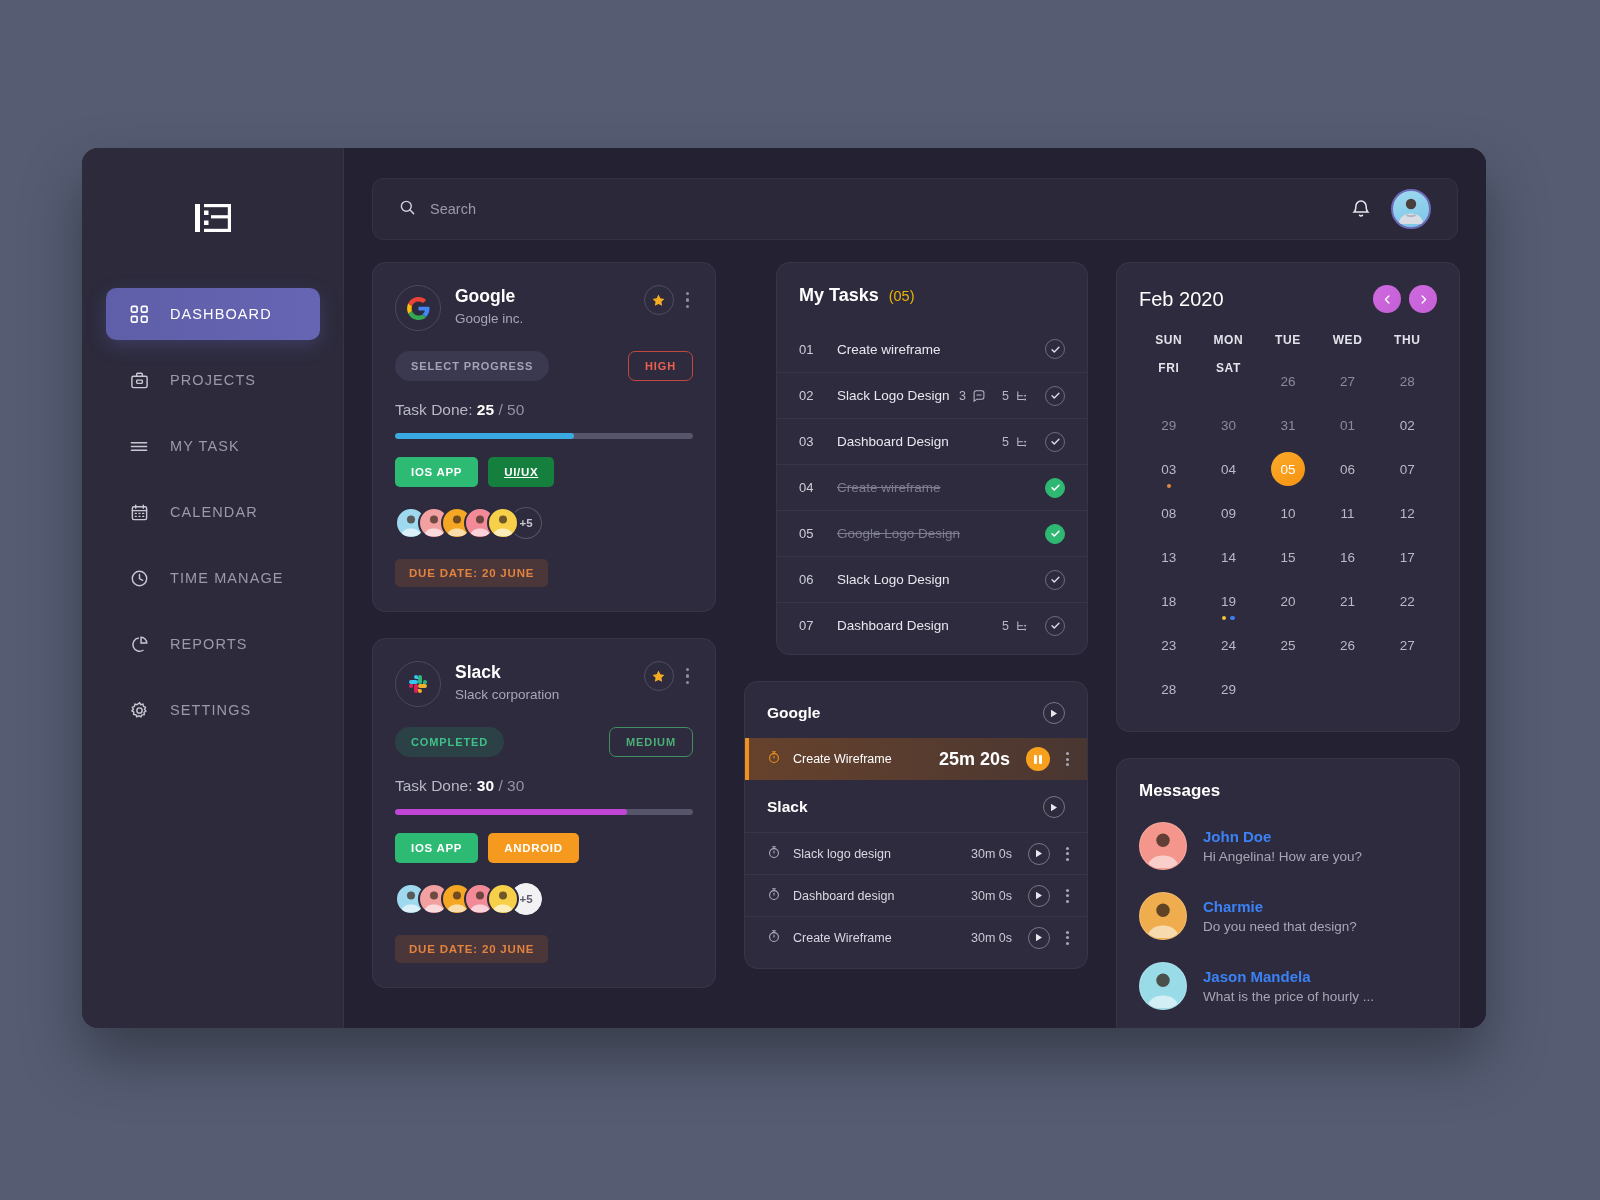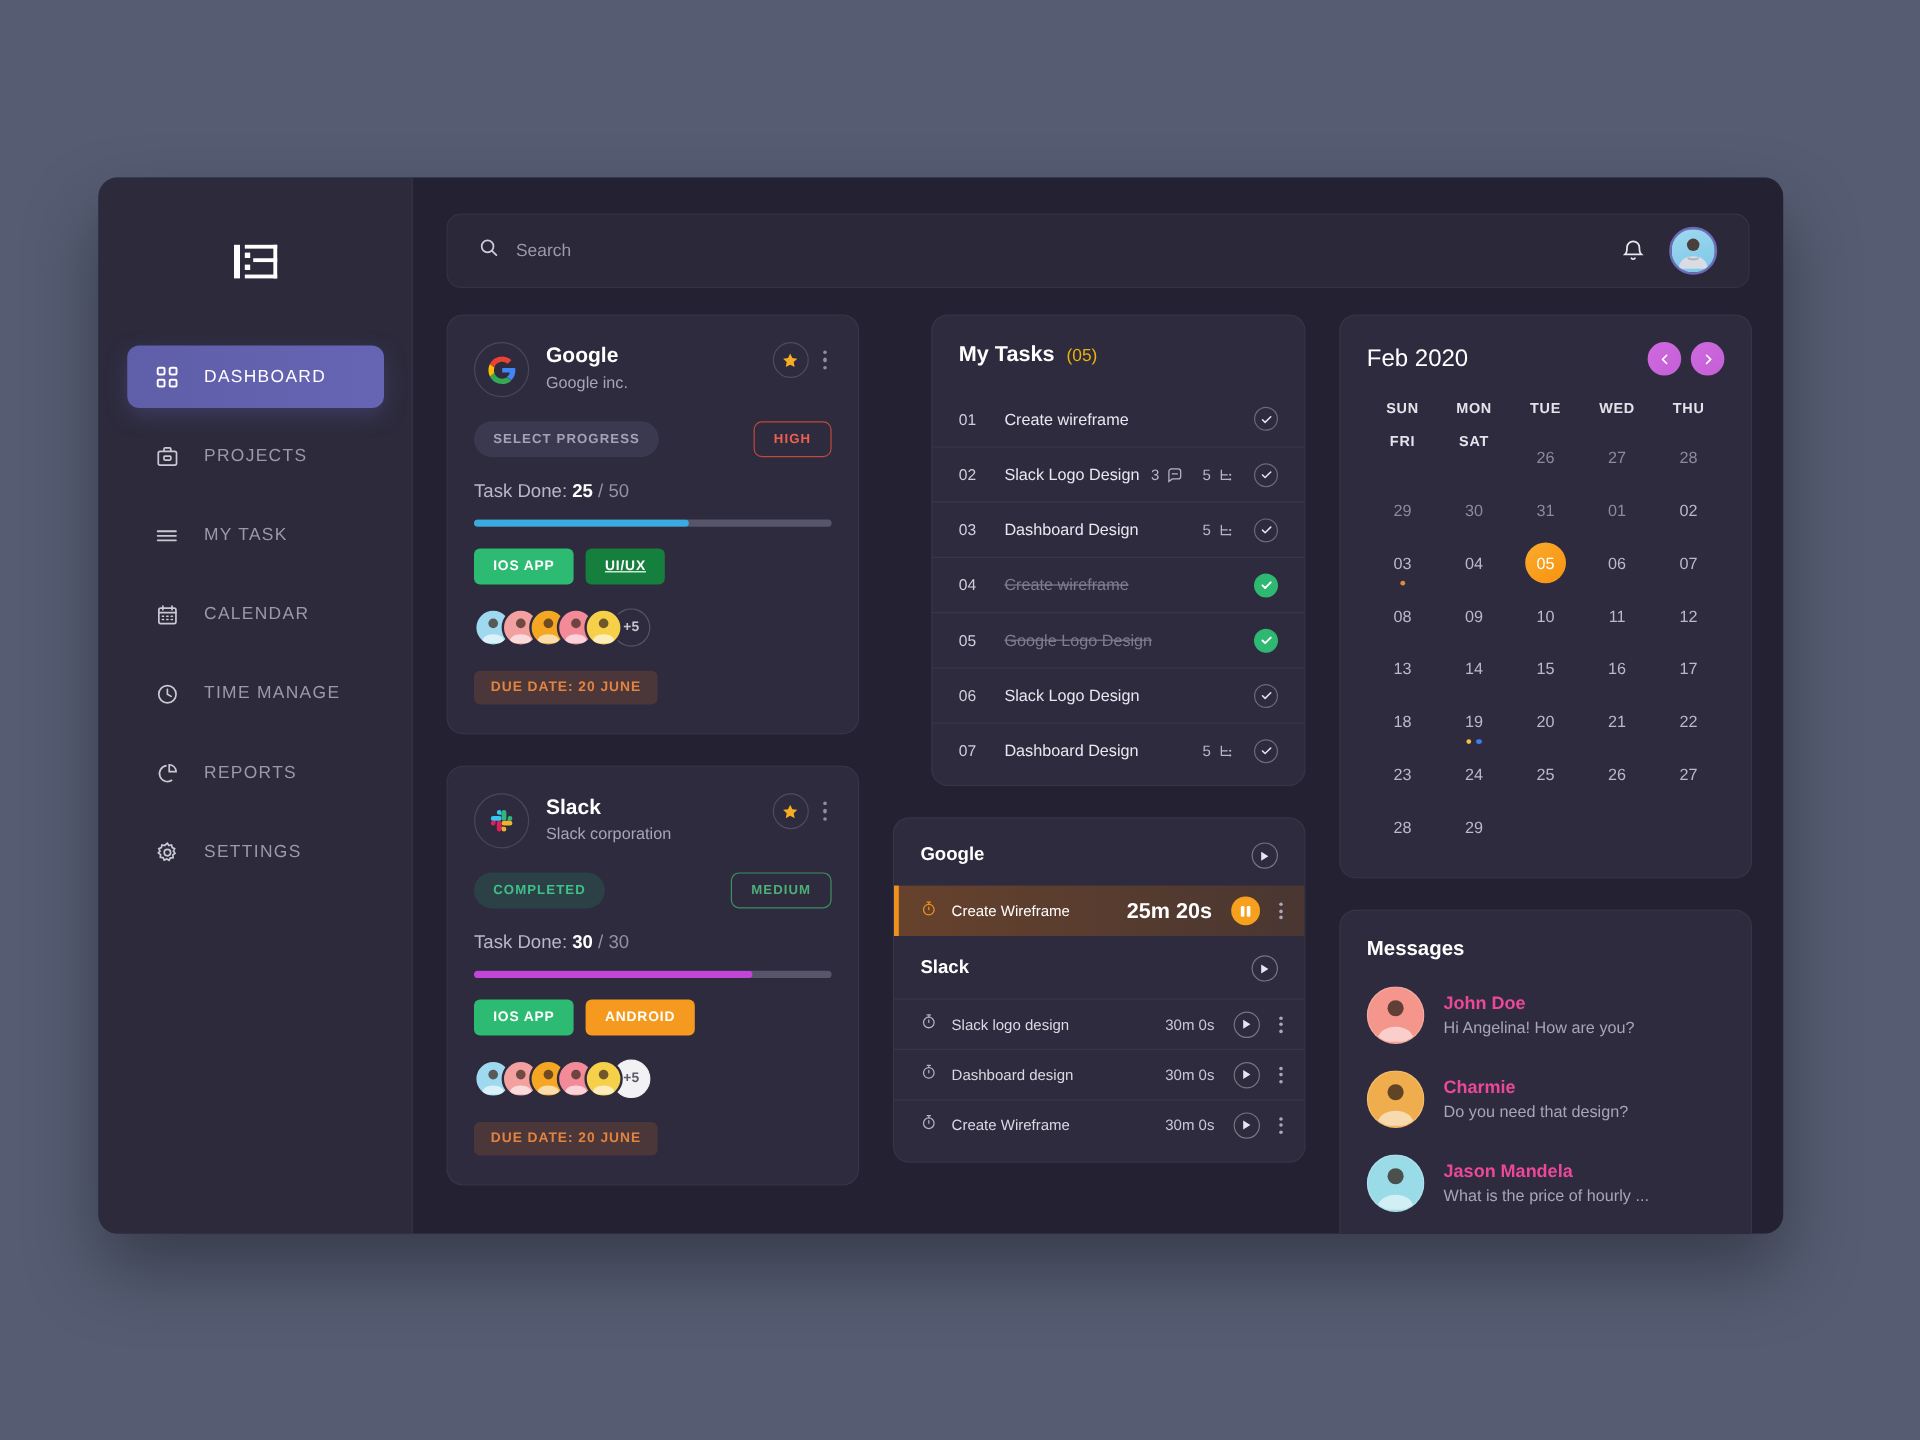--- a/index.html
+++ b/index.html
@@ -259,21 +259,21 @@
 
   
   .msgs { padding: 22px 22px 20px 22px;}
   .msgs-title { color:#fff; font-size:17px; font-weight:700; margin-bottom:10px;}
   .msg { display:flex; align-items:center; gap:16px; padding: 11px 0; cursor:pointer;}
   .msg-av {
     width:48px;height:48px;border-radius:50%;flex:0 0 48px;
     position:relative; overflow:hidden;
     border:1.5px solid rgba(255,255,255,.18);
   }
-  .msg-name { color:#ec4899; font-size:15px; font-weight:700;}
+  .msg-name { color:#3b82f6; font-size:15px; font-weight:700;}
   .msg-text { color:#a6a6b5; font-size:13.5px; margin-top:4px;}
 </style>
 </head>
 <body>
 
 <div class="stage">
   <div class="app">
 
     <aside class="sidebar">
       <div class="logo">

